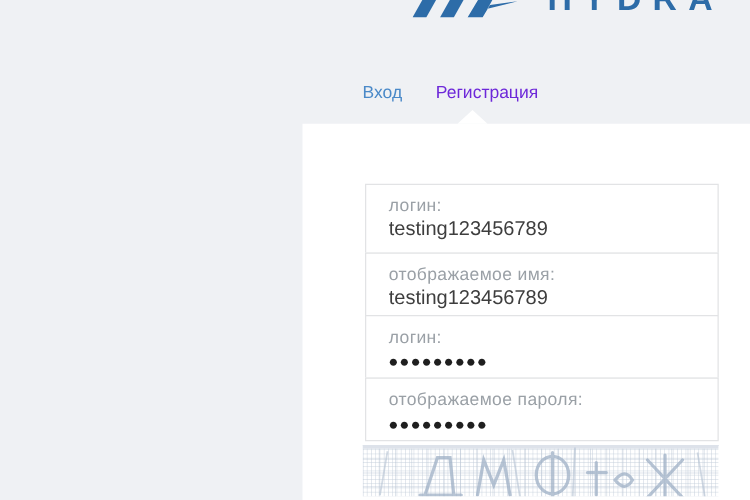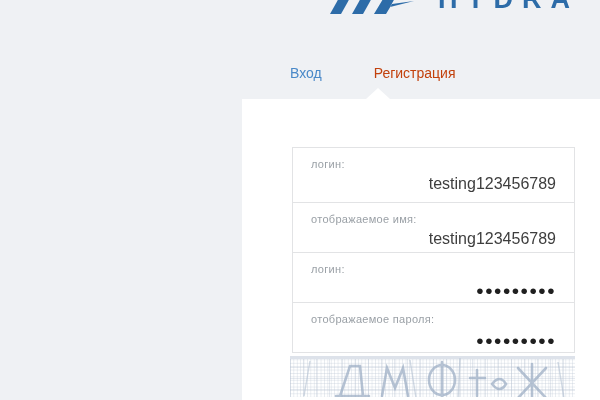--- a/index.html
+++ b/index.html
@@ -33,29 +33,28 @@
 
   
   .tabs {
     position: absolute;
     left: 290px;
     top: 65px;
     width: 288px;
     display: flex;
     align-items: baseline;
     font-size: 14px;
-    gap: 25px;
   }
   .tab-link {
     color: #4a89c8;
     text-decoration: none;
     cursor: pointer;
   }
   .tab-register {
-    color: #c2410c;
+    color: #6d28d9;
     margin-left: 27px;
   }
   .tab-forgot { margin-left: auto; }
 
   .pointer {
     position: absolute;
     left: 366px;
     top: 88px;
     width: 0; height: 0;
     border-left: 12px solid transparent;
@@ -83,37 +82,36 @@
 
   .field {
     border: 1px solid #e2e3e5;
     background: #ffffff;
     height: 51px;
     padding: 9px 18px 0 18px;
     margin-top: -1px;
   }
   .field:first-child { margin-top: 0; height: 56px; }
   .field-label {
-    font-size: 11px;
+    font-size: 14px;
     line-height: 14px;
     color: #9aa0a6;
     letter-spacing: 0.3px;
   }
   .field-input {
     border: none;
     outline: none;
     background: transparent;
     width: 100%;
     padding: 0;
     margin-top: 3px;
     font-family: "Liberation Sans", "DejaVu Sans", sans-serif;
     font-size: 16px;
     line-height: 20px;
     color: #3e3e3e;
-    text-align: right;
   }
   .field-input.masked {
     font-size: 21px;
     line-height: 19px;
     letter-spacing: 1.5px;
     color: #1f1f1f;
   }
 
   .captcha {
     margin-top: 3px;

